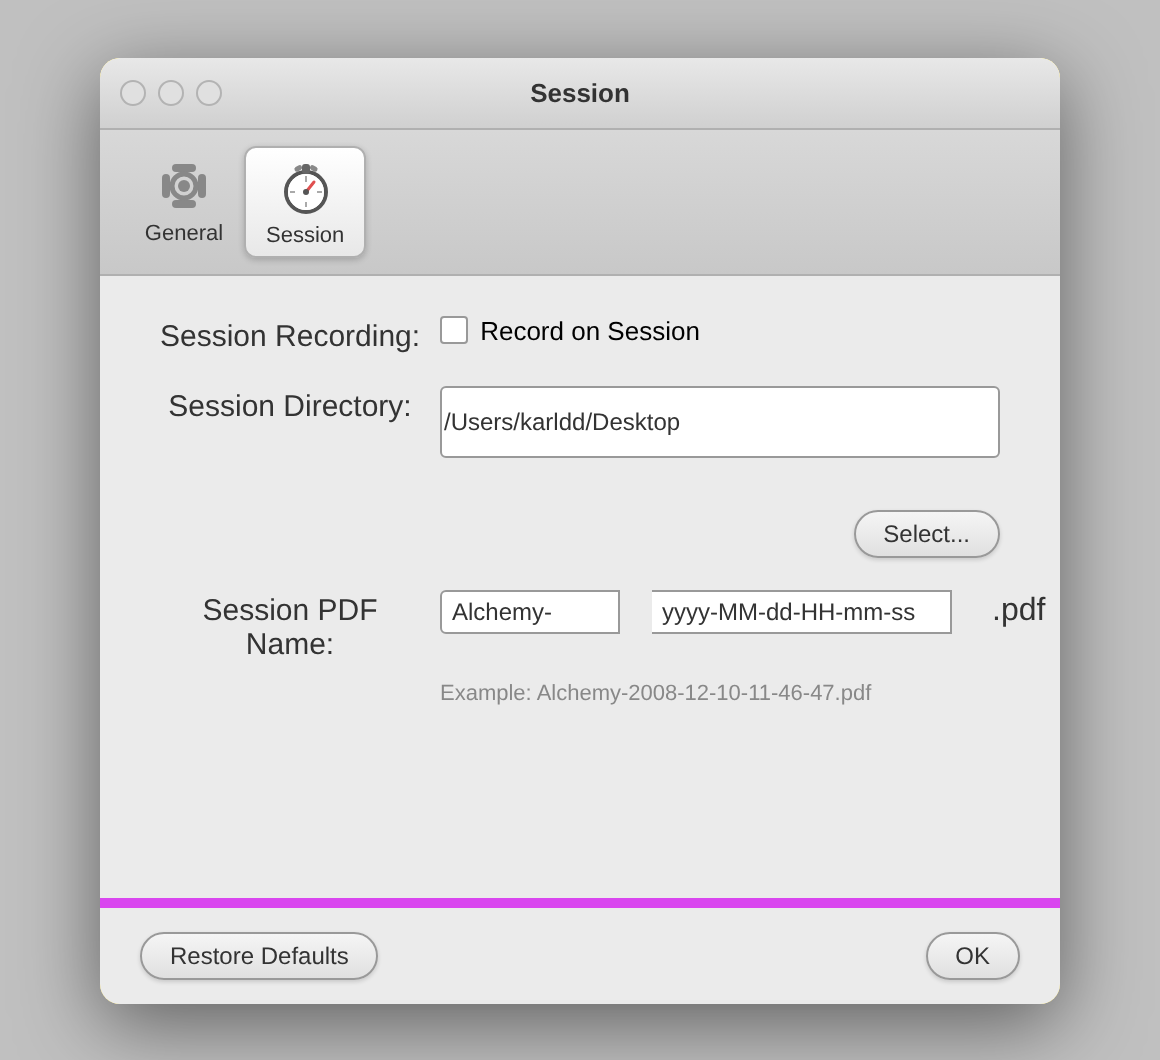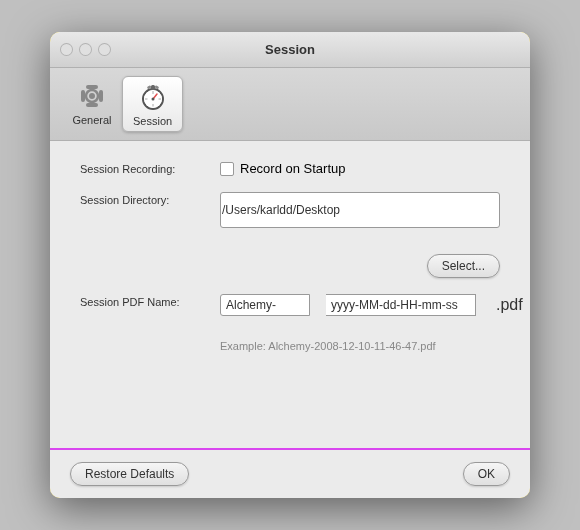--- a/index.html
+++ b/index.html
@@ -111,25 +111,25 @@
       background: #ebebeb;
     }
 
     .form-row {
       display: flex;
       align-items: flex-start;
       margin-bottom: 16px;
     }
 
     .form-label {
-      text-align: left;
+      text-align: center;
       min-width: 140px;
       padding-right: 10px;
       padding-top: 2px;
-      font-size: 11px;
+      font-size: 15px;
       color: #333;
       font-weight: normal;
     }
 
     .form-control {
       flex: 1;
       display: flex;
       flex-direction: column;
       gap: 6px;
     }
@@ -221,21 +221,21 @@
 
     .spacer {
       flex: 1;
     }
 
     .footer {
       display: flex;
       align-items: flex-start;
       padding: 12px 20px;
       background: #ebebeb;
-      border-top: 2px solid #d946ef;
+      border-top: 5px solid #d946ef;
       gap: 8px;
     }
 
     .select-btn-container {
       display: flex;
       justify-content: flex-end;
       margin-top: 20px;
     }
 
     
@@ -299,21 +299,21 @@
     </div>
   </div>
 
   <div class="content">
 
     <div class="form-row">
       <span class="form-label">Session Recording:</span>
       <div class="form-control">
         <div class="checkbox-row">
           <div class="checkbox-input"></div>
-          <span>Record on Startup</span>
+          <span>Record on Session</span>
         </div>
       </div>
     </div>
 
     <div class="form-row">
       <span class="form-label">Session Directory:</span>
       <div class="form-control">
         <input type="text" class="text-field" value="/Users/karldd/Desktop" style="">
         <div class="select-btn-container">
           <button class="mac-button">Select...</button>

